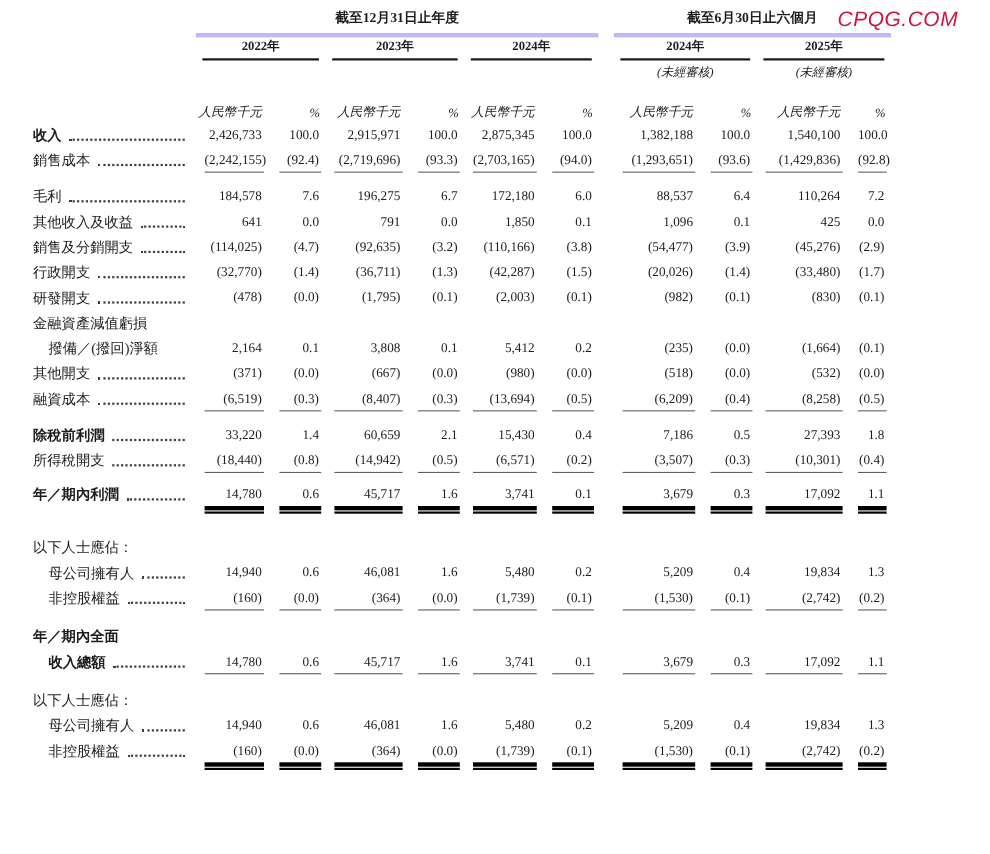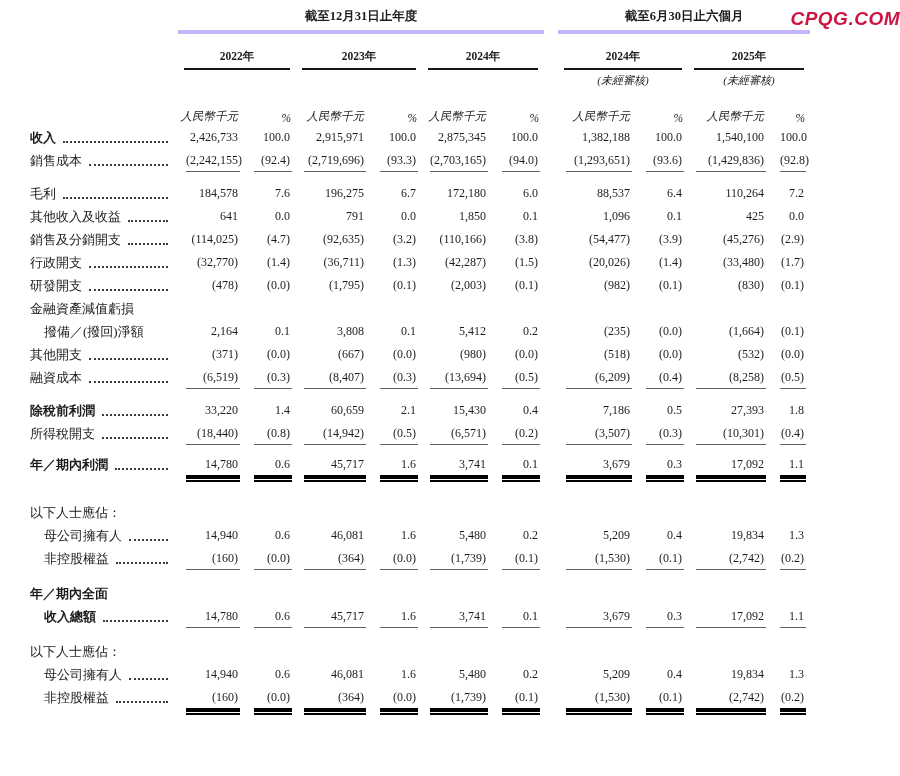--- a/index.html
+++ b/index.html
@@ -1,44 +1,44 @@
 <!DOCTYPE html>
 <html><head>
 <meta charset="utf-8">
 <style>
   html,body{margin:0;padding:0;}
   body{
     width:900px;height:776px;background:#ffffff;position:relative;overflow:hidden;
     font-family:"Liberation Serif","DejaVu Serif",serif;color:#1c1c1c;
   }
   .watermark{
-    position:absolute;top:8px;right:0;
+    position:absolute;top:8px;right:29px;
     font-family:"Liberation Sans","DejaVu Sans",sans-serif;
-    font-weight:bold;font-style:italic;font-size:19px;letter-spacing:.5px;
+    font-weight:normal;font-style:italic;font-size:19px;letter-spacing:.5px;
     color:#cc1540;
   }
   table.fin{
     position:absolute;left:26px;top:4px;width:784px;
     border-collapse:collapse;table-layout:fixed;
   }
   col.c-label{width:152px}
   col.c-v1{width:62px}  col.c-p1{width:56px}
   col.c-v2{width:70px}  col.c-p2{width:56px}
   col.c-v3{width:66px}  col.c-p3{width:56px}
   col.c-gap{width:14px}
   col.c-v4{width:74px}  col.c-p4{width:56px}
   col.c-v5{width:78px}  col.c-p5{width:44px}
 
   th{font-weight:normal;vertical-align:bottom;padding:0;}
   th.grp{padding:4px 0 0;}
   th.grp .grpline{
     font-weight:bold;font-size:12.5px;text-align:center;
     padding-bottom:5px;border-bottom:4px solid #c4b5fd;
   }
-  th.yr{padding:15px 6px 0;}
+  th.yr{padding:0 6px 0;}
   th.yr .yrline{
     font-weight:bold;font-size:11.5px;text-align:center;
     padding-bottom:4px;border-bottom:2px solid #161616;
   }
   th.unit{font-style:italic;font-size:11.5px;text-align:right;padding:13px 2px 2px 0;}
   th.unitp{font-style:italic;font-size:11.5px;text-align:right;padding:13px 5px 2px 0;}
   th.unaud{font-style:italic;font-size:11px;text-align:center;padding:3px 0 8px;}
   th.sp{padding:0;}
 
   tbody td{vertical-align:bottom;padding:4px 0 2px;}

